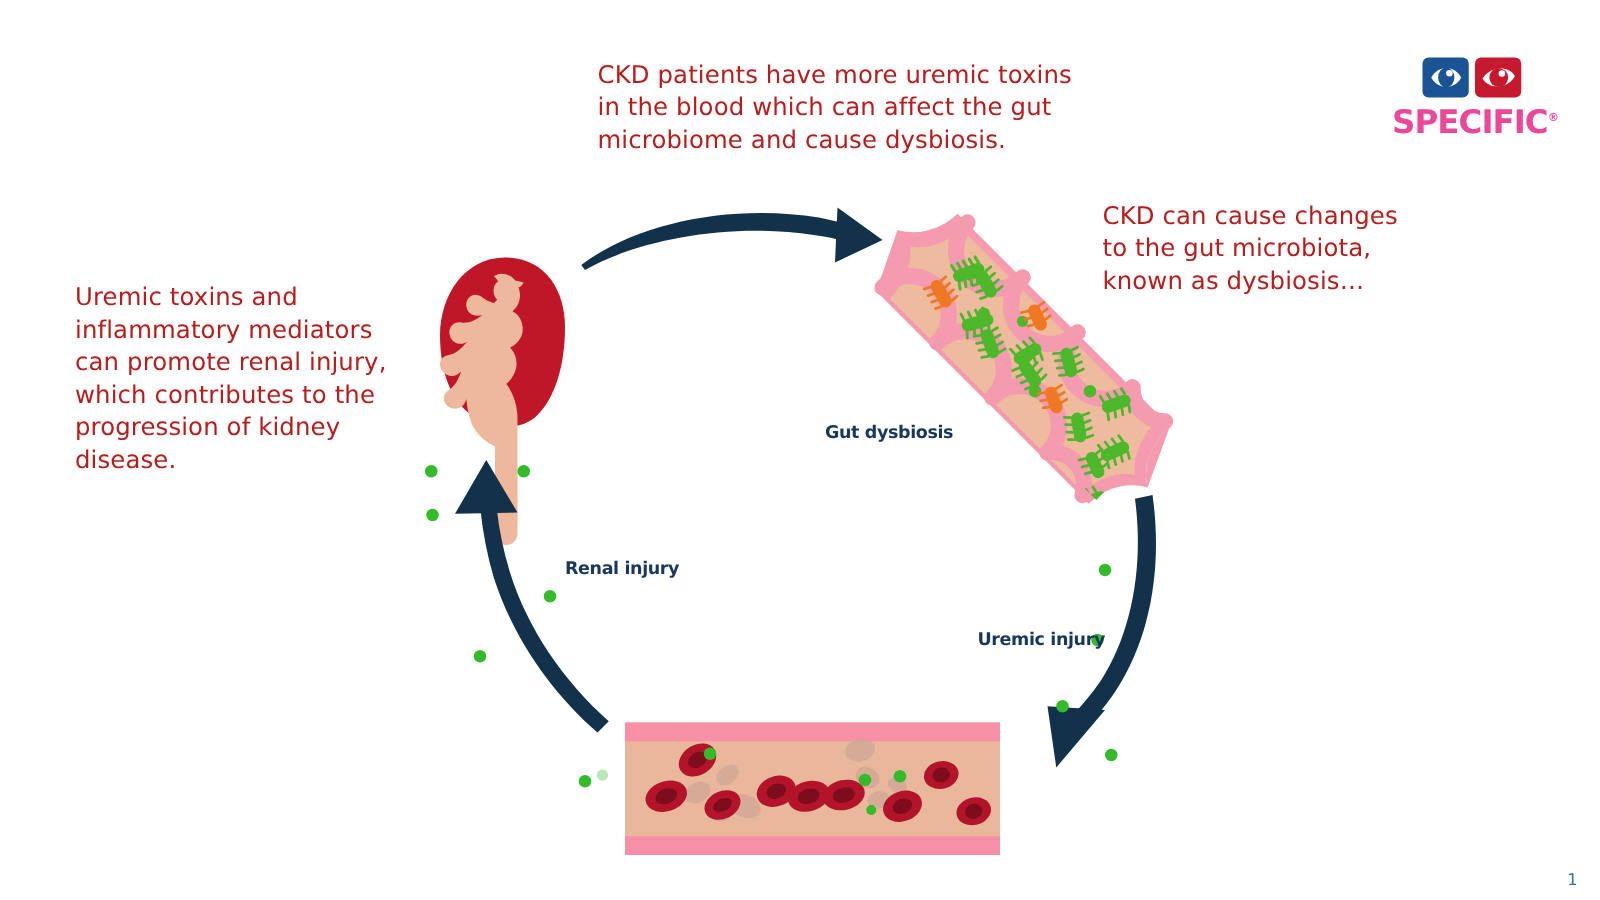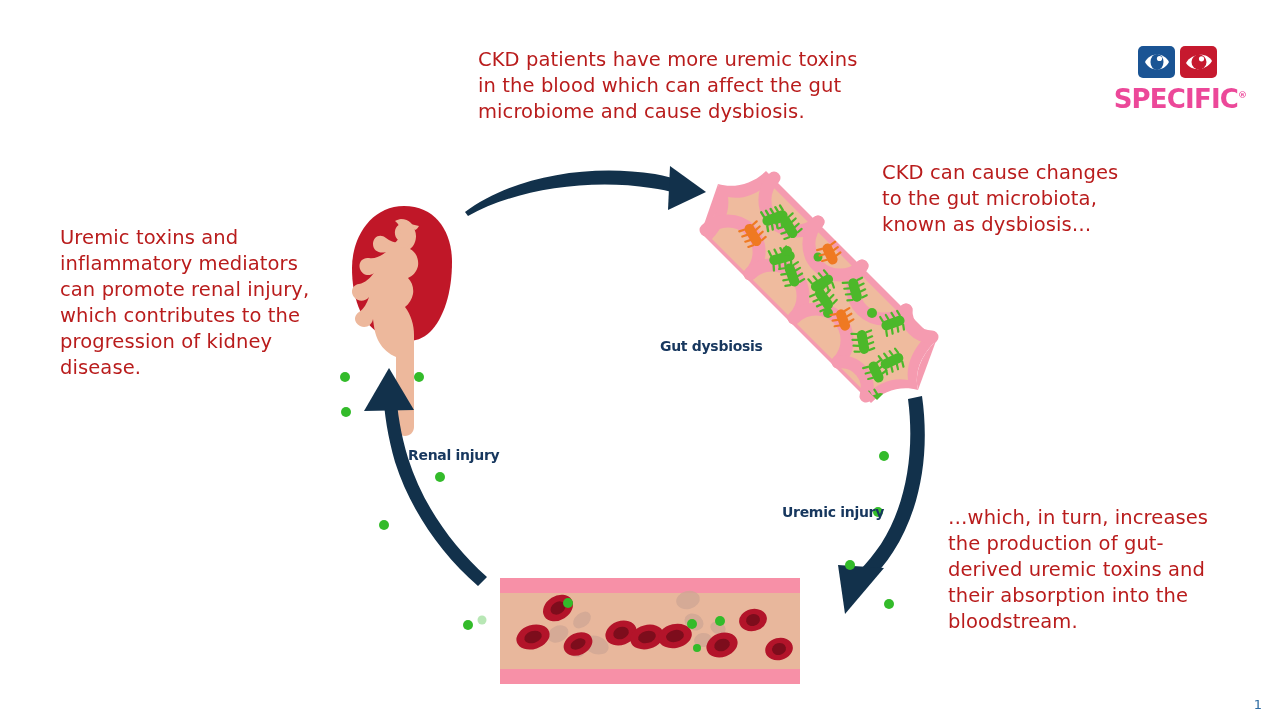--- a/index.html
+++ b/index.html
@@ -45,21 +45,21 @@
     color: #17375e;
     font-family: "DejaVu Sans", sans-serif;
     font-size: 14px;
     line-height: 19px;
     font-weight: 700;
     letter-spacing: -0.3px;
     white-space: pre-line;
   }
   #label-ckd      { left: 468px; top: 270px; }
   #label-gut      { left: 660px; top: 337px; }
-  #label-renal    { left: 408px; top: 446px; }
+  #label-renal    { left: 408px; top: 446px; padding-left: 44px; }
   #label-uremic   { left: 782px; top: 503px; }
 
   
   #page-number {
     position: absolute;
     right: 18px;
     bottom: 8px;
     color: #2e6ca3;
     font-family: "DejaVu Sans", sans-serif;
     font-size: 13px;
@@ -409,21 +409,20 @@
       <circle cx="850" cy="565" r="5"></circle>
       <circle cx="889" cy="604" r="5"></circle>
       <circle cx="482" cy="620" r="4.5" opacity="0.35"></circle>
     </g>
   </svg>
 
   <div class="callout" id="callout-top">CKD patients have more uremic toxins in the blood which can affect the gut microbiome and cause dysbiosis.</div>
 
   <div class="callout" id="callout-right">CKD can cause changes to the gut microbiota, known as dysbiosis…</div>
 
-  <div class="callout" id="callout-bottom">…which, in turn, increases the production of gut-derived uremic toxins and their absorption into the bloodstream.</div>
 
   <div class="callout" id="callout-left">Uremic toxins and inflammatory mediators can promote renal injury, which contributes to the progression of kidney disease.</div>
 
 
   <div class="node-label" id="label-gut">Gut dysbiosis</div>
 
   <div class="node-label" id="label-renal">Renal injury</div>
 
   <div class="node-label" id="label-uremic">Uremic injury</div>
 

